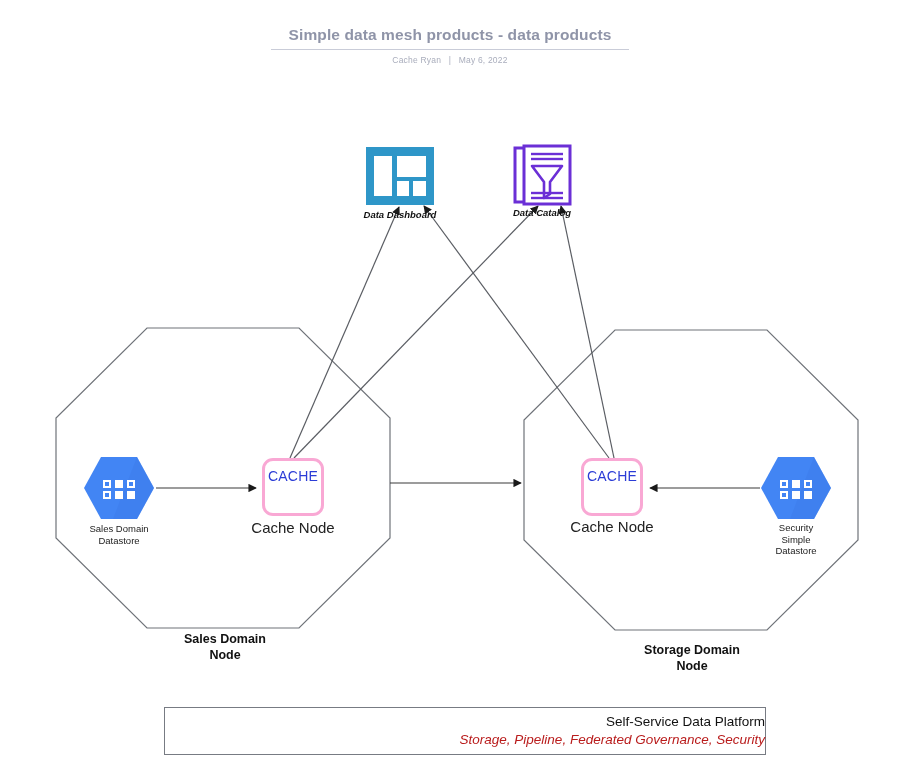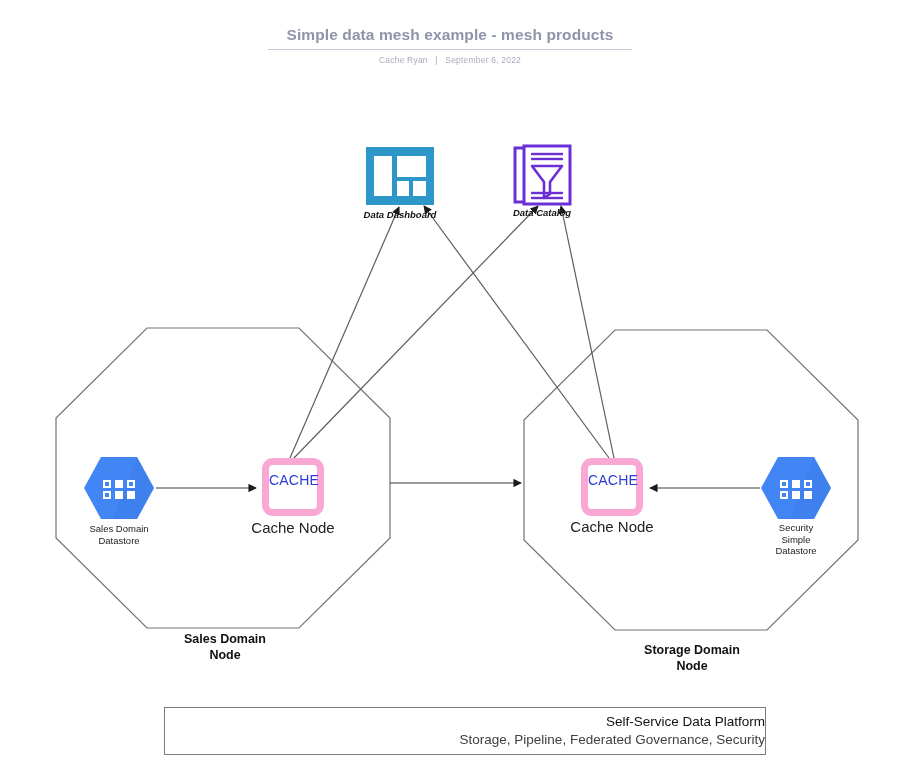--- a/index.html
+++ b/index.html
@@ -81,21 +81,21 @@
     font-weight: bold;
     color: #111;
     white-space: nowrap;
   }
 
   
   .cache-box {
     position: absolute;
     width: 62px;
     height: 58px;
-    border: 7px solid #f9a8d4;
+    border: 3px solid #f9a8d4;
     border-radius: 11px;
     background: #ffffff;
     box-sizing: border-box;
   }
   .cache-text {
     position: absolute;
     top: 7px;
     left: 0;
     width: 100%;
     text-align: center;
@@ -148,21 +148,21 @@
     height: 48px;
     border: 1px solid #777b83;
     background: #ffffff;
     box-sizing: border-box;
     display: flex;
     flex-direction: column;
     align-items: flex-end;
     justify-content: center;
   }
   .platform-line-1 { font-size: 13.5px; color: #111; line-height: 18px; }
-  .platform-line-2 { font-size: 13.5px; color: #404040; line-height: 18px; }
+  .platform-line-2 { font-size: 13.5px; color: #b91c1c; line-height: 18px; font-style: italic; }
 </style>
 </head>
 <body>
 
 <svg id="canvas" viewBox="0 0 900 777" xmlns="http://www.w3.org/2000/svg">
   <defs>
     <marker id="arrow" viewBox="0 0 10 10" refX="9" refY="5" markerWidth="7" markerHeight="7" orient="auto-start-reverse">
       <path d="M 0 0 L 10 5 L 0 10 z" fill="#1a1a1a"></path>
     </marker>
   </defs>
@@ -180,25 +180,25 @@
   <line x1="290" y1="458" x2="399" y2="207" stroke="#5a5d63" stroke-width="1.2" marker-end="url(#arrow)"></line>
 
   <line x1="294" y1="458" x2="538" y2="206" stroke="#5a5d63" stroke-width="1.2" marker-end="url(#arrow)"></line>
 
   <line x1="609" y1="458" x2="424" y2="206" stroke="#5a5d63" stroke-width="1.2" marker-end="url(#arrow)"></line>
 
   <line x1="614" y1="458" x2="561" y2="206" stroke="#5a5d63" stroke-width="1.2" marker-end="url(#arrow)"></line>
 </svg>
 
 <div class="hdr">
-  <div class="hdr-title">Simple data mesh example - mesh products</div>
+  <div class="hdr-title">Simple data mesh products - data products</div>
   <div class="hdr-sub">
     <span>Cache Ryan</span>
     <span class="hdr-sep">|</span>
-    <span>September 6, 2022</span>
+    <span>May 6, 2022</span>
   </div>
 </div>
 
 <div class="icon-block" style="left:366px; top:147px;">
   <div class="dashboard-icon">
     <div class="dash-panel" style="left:8px;  top:9px;  width:18px; height:40px;"></div>
     <div class="dash-panel" style="left:31px; top:9px;  width:29px; height:21px;"></div>
     <div class="dash-panel" style="left:31px; top:34px; width:12px; height:15px;"></div>
     <div class="dash-panel" style="left:47px; top:34px; width:13px; height:15px;"></div>
   </div>

